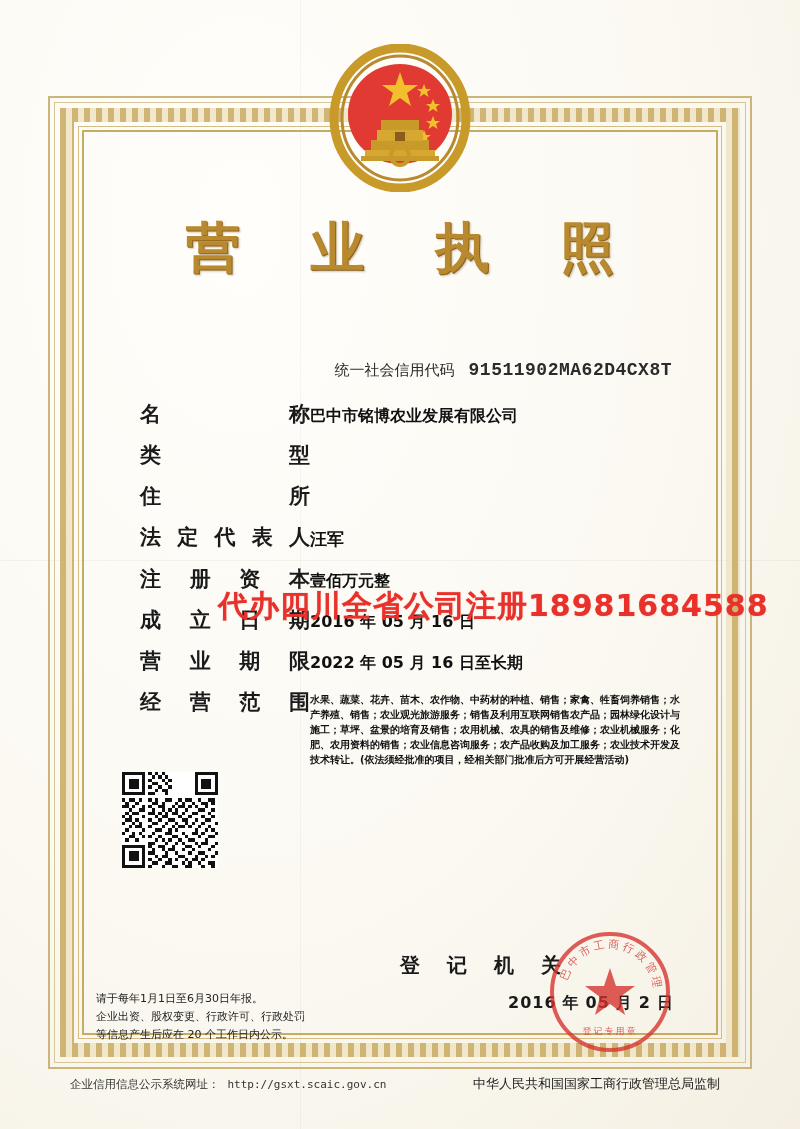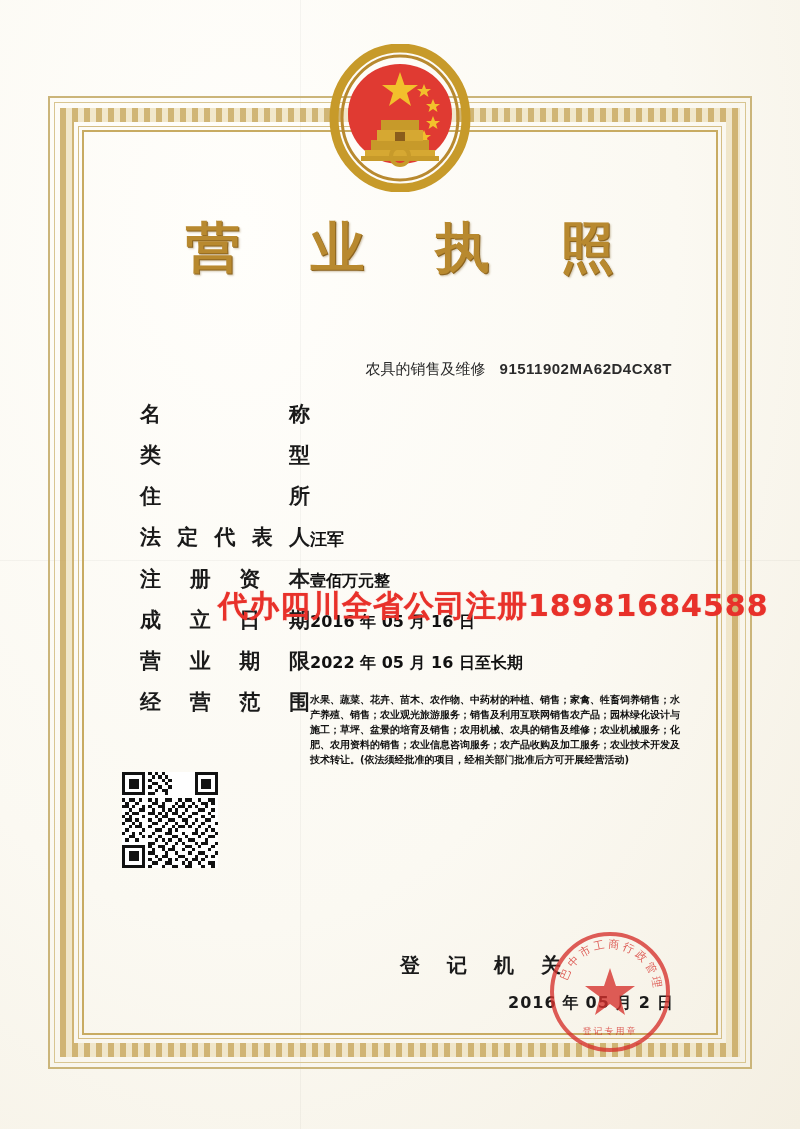--- a/index.html
+++ b/index.html
@@ -56,22 +56,22 @@
     text-indent:26px;
     color:#b8892f;
     text-shadow:1px 1px 0 #8d6520, 2px 2px 2px rgba(120,85,25,.35);
   }
   .credit-line{
     position:absolute;right:128px;top:360px;
     font-size:15px;color:#2b2b2b;
     font-family:"DejaVu Sans","Liberation Sans",sans-serif;
   }
   .credit-line .code{
-    font-family:Liberation Sans, sans-serif;
-    font-weight:bold;letter-spacing:.5px;margin-left:14px;font-size:15px;
+    font-family:Liberation Mono, monospace;
+    font-weight:bold;letter-spacing:.5px;margin-left:14px;font-size:18px;
   }
 
   
   .fields{
     position:absolute;left:140px;top:400px;width:540px;
   }
   .row{
     display:flex;align-items:flex-start;margin-bottom:13px;
   }
   .row .label{
@@ -179,30 +179,31 @@
       <rect x="40" y="106" width="70" height="6" fill="#d6a832"></rect>
       <rect x="36" y="112" width="78" height="5" fill="#c79a2a"></rect>
 
       <circle cx="75" cy="112" r="9" fill="none" stroke="#c79a2a" stroke-width="4"></circle>
     </svg>
   </div>
 
   <div class="title">营 业 执 照</div>
 
   <div class="credit-line">
-    <span>农具的销售及维修</span><span class="code">91511902MA62D4CX8T</span>
+    <span>统一社会信用代码</span><span class="code">91511902MA62D4CX8T</span>
   </div>
 
   <div class="fields">
 
     <div class="row">
       <div class="label">
           <span>名</span>
           <span>称</span>
         </div>
+      <div class="value">巴中市铭博农业发展有限公司</div>
     </div>
 
     <div class="row">
       <div class="label">
           <span>类</span>
           <span>型</span>
         </div>
     </div>
 
     <div class="row">
@@ -484,15 +485,27 @@
       <circle cx="62" cy="62" r="58" fill="none" stroke="#d6312c" stroke-width="4"></circle>
       <polygon points="62,38 68,56 87,56 72,67 77,85 62,74 47,85 52,67 37,56 56,56" fill="#d6312c"></polygon>
       <path id="sealpath" d="M 62,12 m -44,50 a 44,44 0 1,1 88,0" fill="none"></path>
       <text font-size="11" fill="#d6312c" font-family="'DejaVu Sans',sans-serif" letter-spacing="3">
         <textPath href="#sealpath" startOffset="8%">巴中市工商行政管理局</textPath>
       </text>
       <text x="62" y="104" font-size="9" fill="#d6312c" text-anchor="middle" font-family="'DejaVu Sans',sans-serif" letter-spacing="2">登记专用章</text>
     </svg>
   </div>
 
-
+  <div class="note">
+    <div>请于每年1月1日至6月30日年报。</div>
+    <div>企业出资、股权变更、行政许可、行政处罚</div>
+    <div>等信息产生后应在 20 个工作日内公示。</div>
+  </div>
+
+  <div class="bottom-url">
+    <div class="left">
+      <span>企业信用信息公示系统网址：</span>
+      <span class="url">http://gsxt.scaic.gov.cn</span>
+    </div>
+    <div class="right">中华人民共和国国家工商行政管理总局监制</div>
+  </div>
 
 </div>
 
 </body></html>

